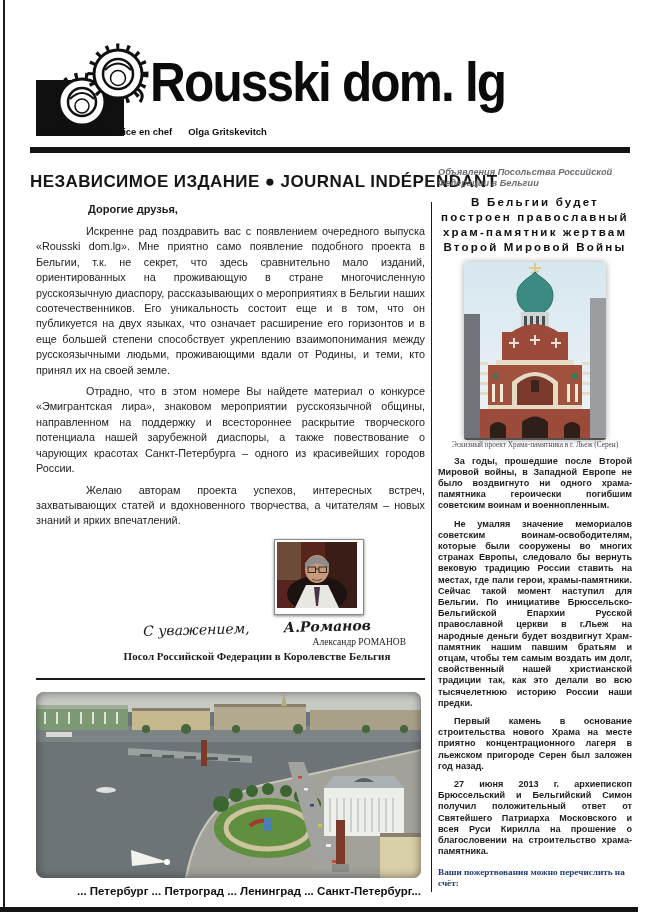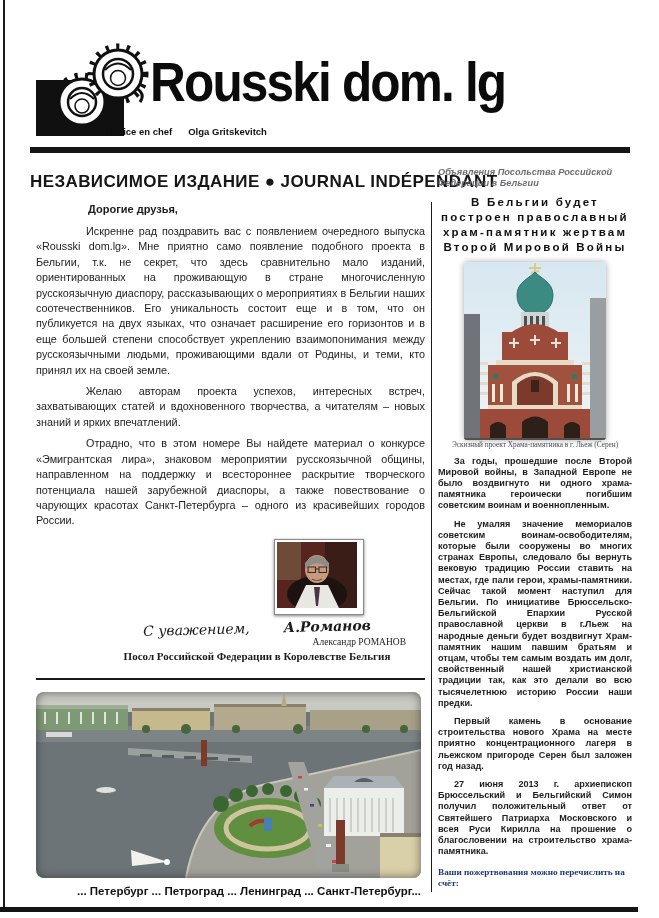--- a/index.html
+++ b/index.html
@@ -86,22 +86,22 @@
   <h1 class="masthead">Rousski dom. lg</h1>
   <div class="info-line">
     <span class="editor-credit"><b>Créatrice et rédactrice en chef</b><span>Olga Gritskevitch</span></span>
   </div>
   <div class="top-bar"></div>
   <div class="banner">НЕЗАВИСИМОЕ ИЗДАНИЕ  ●  JOURNAL INDÉPENDANT</div>
 
   <section class="col-left letter">
     <div class="salutation">Дорогие друзья,</div>
     <p class="first">Искренне рад поздравить вас с появлением очередного выпуска «Rousski dom.lg». Мне приятно само появление подобного проекта в Бельгии, т.к. не секрет, что здесь сравнительно мало изданий, ориентированных на проживающую в стране многочисленную русскоязычную диаспору, рассказывающих о мероприятиях в Бельгии наших соотечественников. Его уникальность состоит еще и в том, что он публикуется на двух языках, что означает расширение его горизонтов и в еще большей степени способствует укреплению взаимопонимания между русскоязычными людьми, проживающими вдали от Родины, и теми, кто принял их на своей земле.</p>
+    <p>Отрадно, что в этом номере Вы найдете материал о конкурсе «Эмигрантская лира», знаковом мероприятии русскоязычной общины, направленном на поддержку и всестороннее раскрытие творческого потенциала нашей зарубежной диаспоры, а также повествование о чарующих красотах Санкт-Петербурга – одного из красивейших городов России.</p>
     <p>Желаю авторам проекта успехов, интересных встреч, захватывающих статей и вдохновенного творчества, а читателям – новых знаний и ярких впечатлений.</p>
-    <p>Отрадно, что в этом номере Вы найдете материал о конкурсе «Эмигрантская лира», знаковом мероприятии русскоязычной общины, направленном на поддержку и всестороннее раскрытие творческого потенциала нашей зарубежной диаспоры, а также повествование о чарующих красотах Санкт-Петербурга – одного из красивейших городов России.</p>
 
     <div class="sig-block">
       <div class="photo-frame">
         <svg width="80" height="66" viewBox="0 0 80 66">
           <rect width="80" height="66" fill="#57251d"></rect>
           <rect x="48" y="0" width="32" height="66" fill="#3a1d17"></rect>
           <rect x="0" y="0" width="24" height="38" fill="#6e4a38"></rect>
           <ellipse cx="40" cy="52" rx="30" ry="18" fill="#1c1210"></ellipse>
           <polygon points="18,66 29,43 51,43 62,66" fill="#e9e7e2"></polygon>
           <polygon points="37,45 43,45 41,64 39,64" fill="#4a3347"></polygon>

